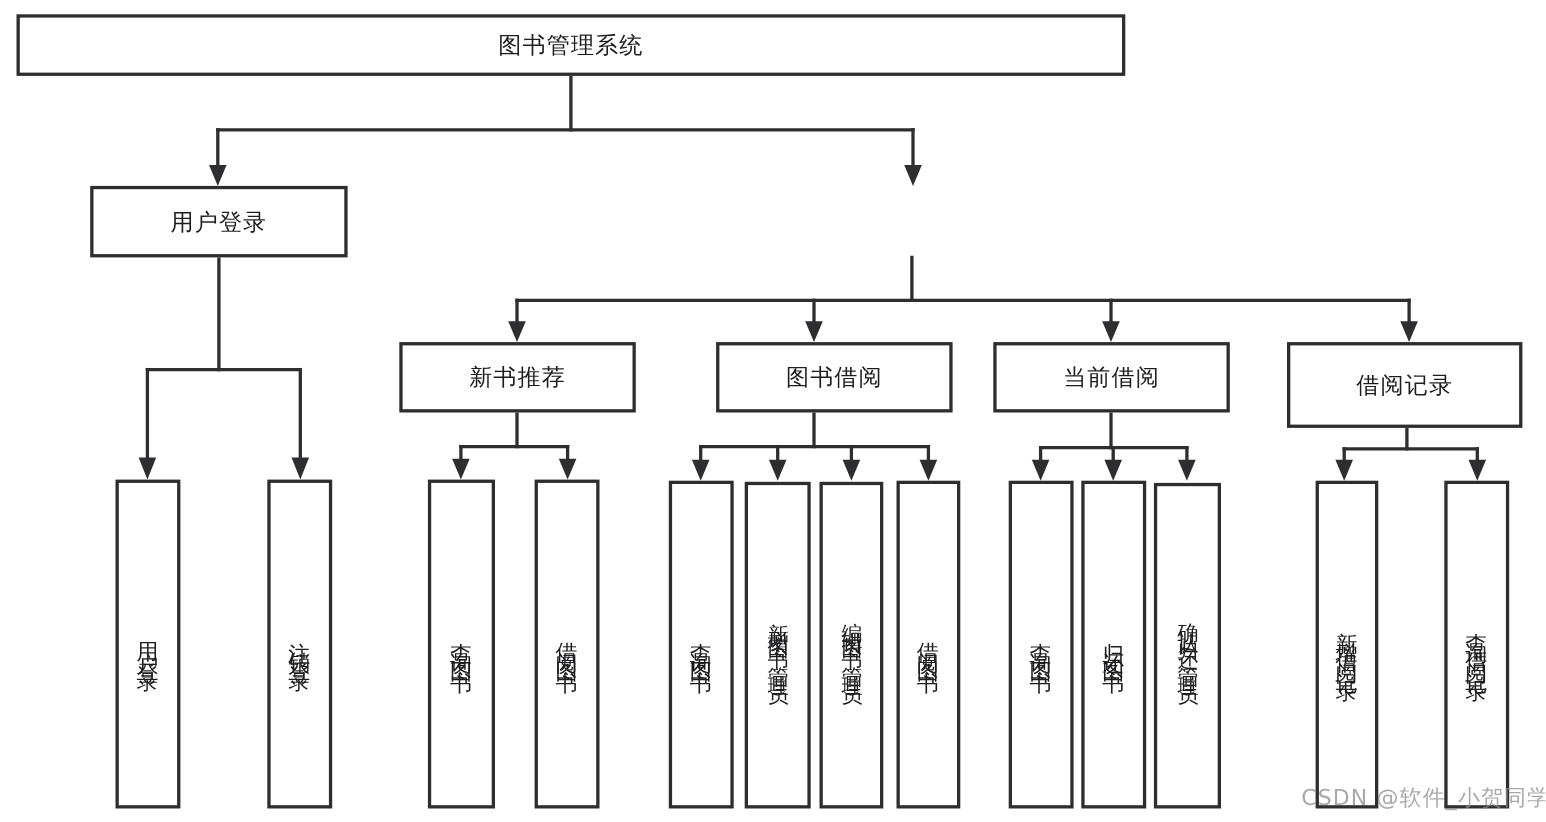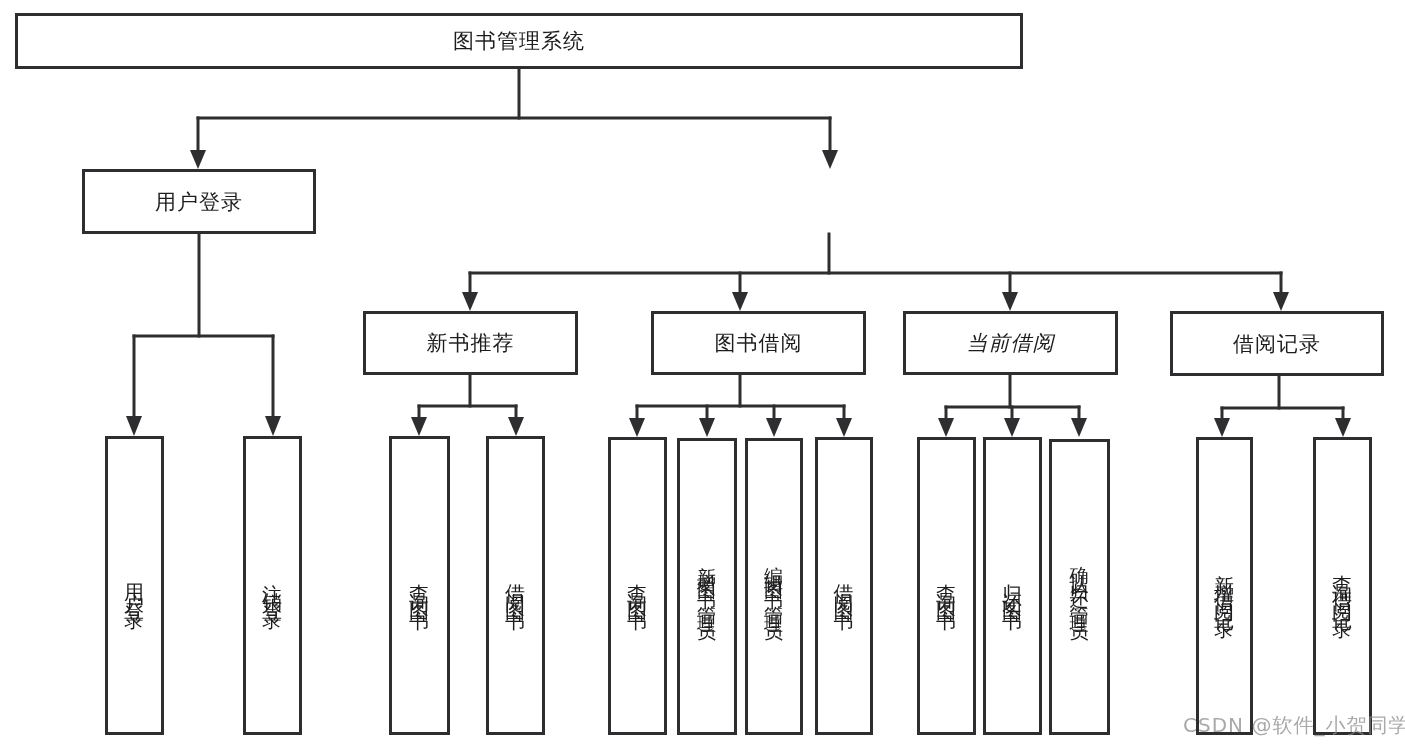--- a/index.html
+++ b/index.html
@@ -148,24 +148,24 @@
   <div class="box" style="left:82px; top:169px; width:234px; height:65px;">
     <span class="hlabel">用户登录</span>
   </div>
 
   <div class="box" style="left:363px; top:311px; width:215px; height:64px;">
     <span class="hlabel">新书推荐</span>
   </div>
   <div class="box" style="left:633px; top:311px; width:215px; height:64px;margin-left:18px;">
     <span class="hlabel">图书借阅</span>
   </div>
-  <div class="box" style="left:903px; top:311px; width:215px; height:64px;font-style:italic;">
+  <div class="box" style="left:903px; top:311px; width:215px; height:64px;">
     <span class="hlabel">当前借阅</span>
   </div>
-  <div class="box" style="left:1170px; top:311px; width:214px; height:65px;">
+  <div class="box" style="left:1170px; top:311px; width:214px; height:78px;">
     <span class="hlabel">借阅记录</span>
   </div>
 
   <div class="box" style="left:105px; top:436px; width:59px; height:299px;">
     <span class="vlabel">用户登录</span>
   </div>
   <div class="box" style="left:243px; top:436px; width:59px; height:299px;">
     <span class="vlabel">注销登录</span>
   </div>
 

